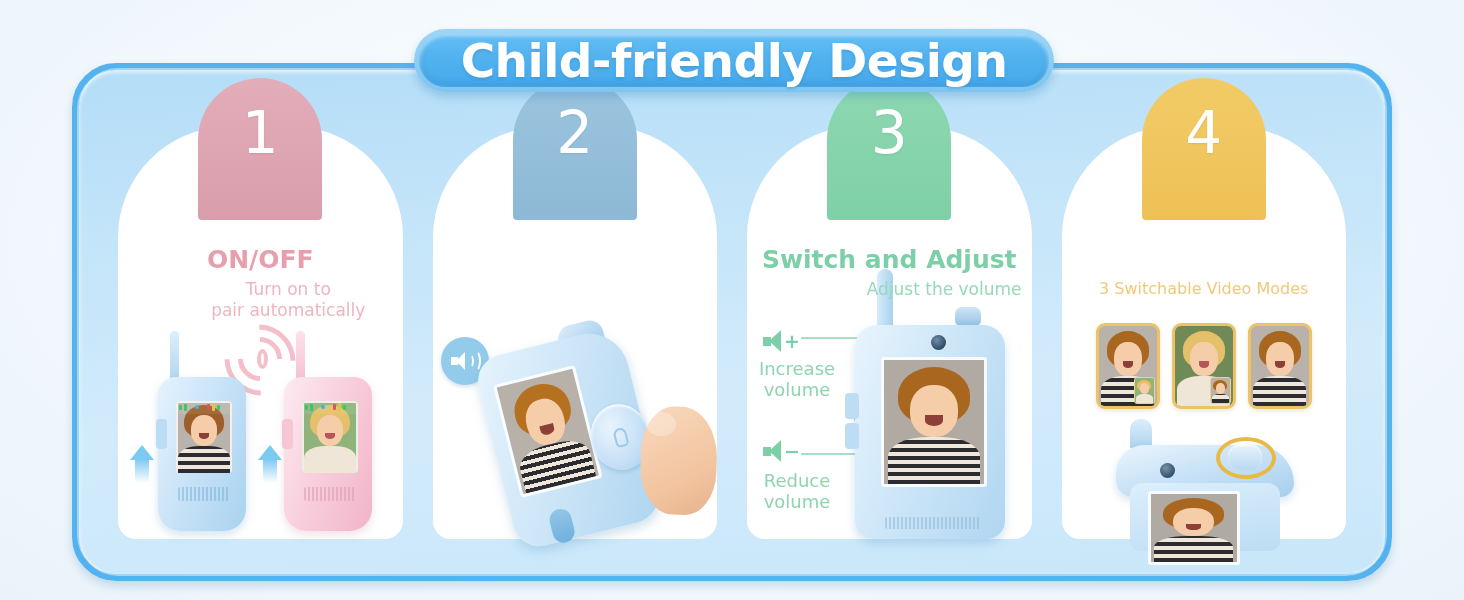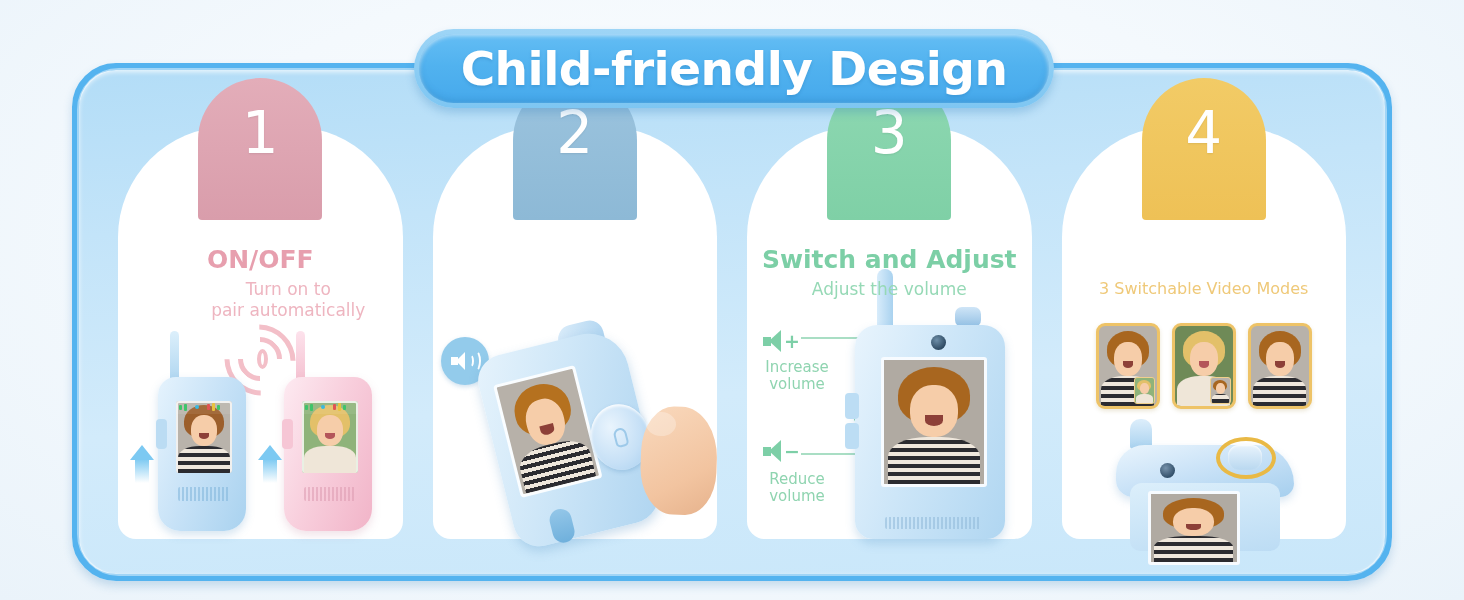--- a/index.html
+++ b/index.html
@@ -35,21 +35,21 @@
     position:absolute; left:-2px; top:-2px; right:-2px; bottom:-2px;
     border-radius:42px;
     border:2px solid rgba(255,255,255,.45);
     pointer-events:none;
   }
 
   
   #title-pill {
     position: absolute;
     left: 414px; top: 29px;
-    width: 640px; height: 79px;
+    width: 640px; height: 63px;
     border-radius: 40px;
     background: linear-gradient(180deg,#9ed5f6 0%, #8ccdf4 50%, #7ec6f2 100%);
     padding: 5px;
     box-shadow: 0 5px 9px rgba(50,130,190,.28);
     z-index: 6;
   }
   #title-inner {
     width: 100%; height: 100%;
     border-radius: 36px;
     background: linear-gradient(180deg,#63bdf4 0%, #51b2ef 46%, #46a9ec 100%);
@@ -346,21 +346,21 @@
     border-right: 12px solid #7dcfa7;
   }
   .vol-ico .sign {
     position: absolute; left: 21px; top: 4px;
     color: #7dcfa7; font-size: 19px; font-weight: 700; line-height: 16px;
   }
   .vol-label {
     position: absolute;
     text-align: center;
     color: #8fd4b0;
-    font-size: 15px;
+    font-size: 18px;
     line-height: 1.15;
     width: 96px;
   }
   .connector { position: absolute; }
   .connector .h { position: absolute; height: 2px; background: #a9dec4; }
   .connector .v { position: absolute; width: 2px; background: #a9dec4; }
   .connector .dot {
     position: absolute; width: 7px; height: 7px; border-radius: 50%;
     background: #7dcfa7;
   }
@@ -619,21 +619,21 @@
     </div>
 
     <div class="card">
       <div class="card-clip"></div>
 
       <div class="badge" style="background:linear-gradient(180deg,#8ed8b2 0%,#7fd0a6 100%);">
         <span>3</span>
       </div>
 
       <div class="card-title" style="color:#7ccfa6;">Switch and Adjust</div>
-      <div class="card-sub" style="color:#96d9b6;">Adjust the volume</div>
+      <div class="card-sub" style="color:#96d9b6;text-align:right;">Adjust the volume</div>
 
       <div class="art">
 
         <div class="vol-row" style="left:16px; top:6px;">
           <div class="vol-ico">
             <div class="sq"></div>
               <div class="tri"></div>
             <div class="sign">+</div>
           </div>
         </div>

